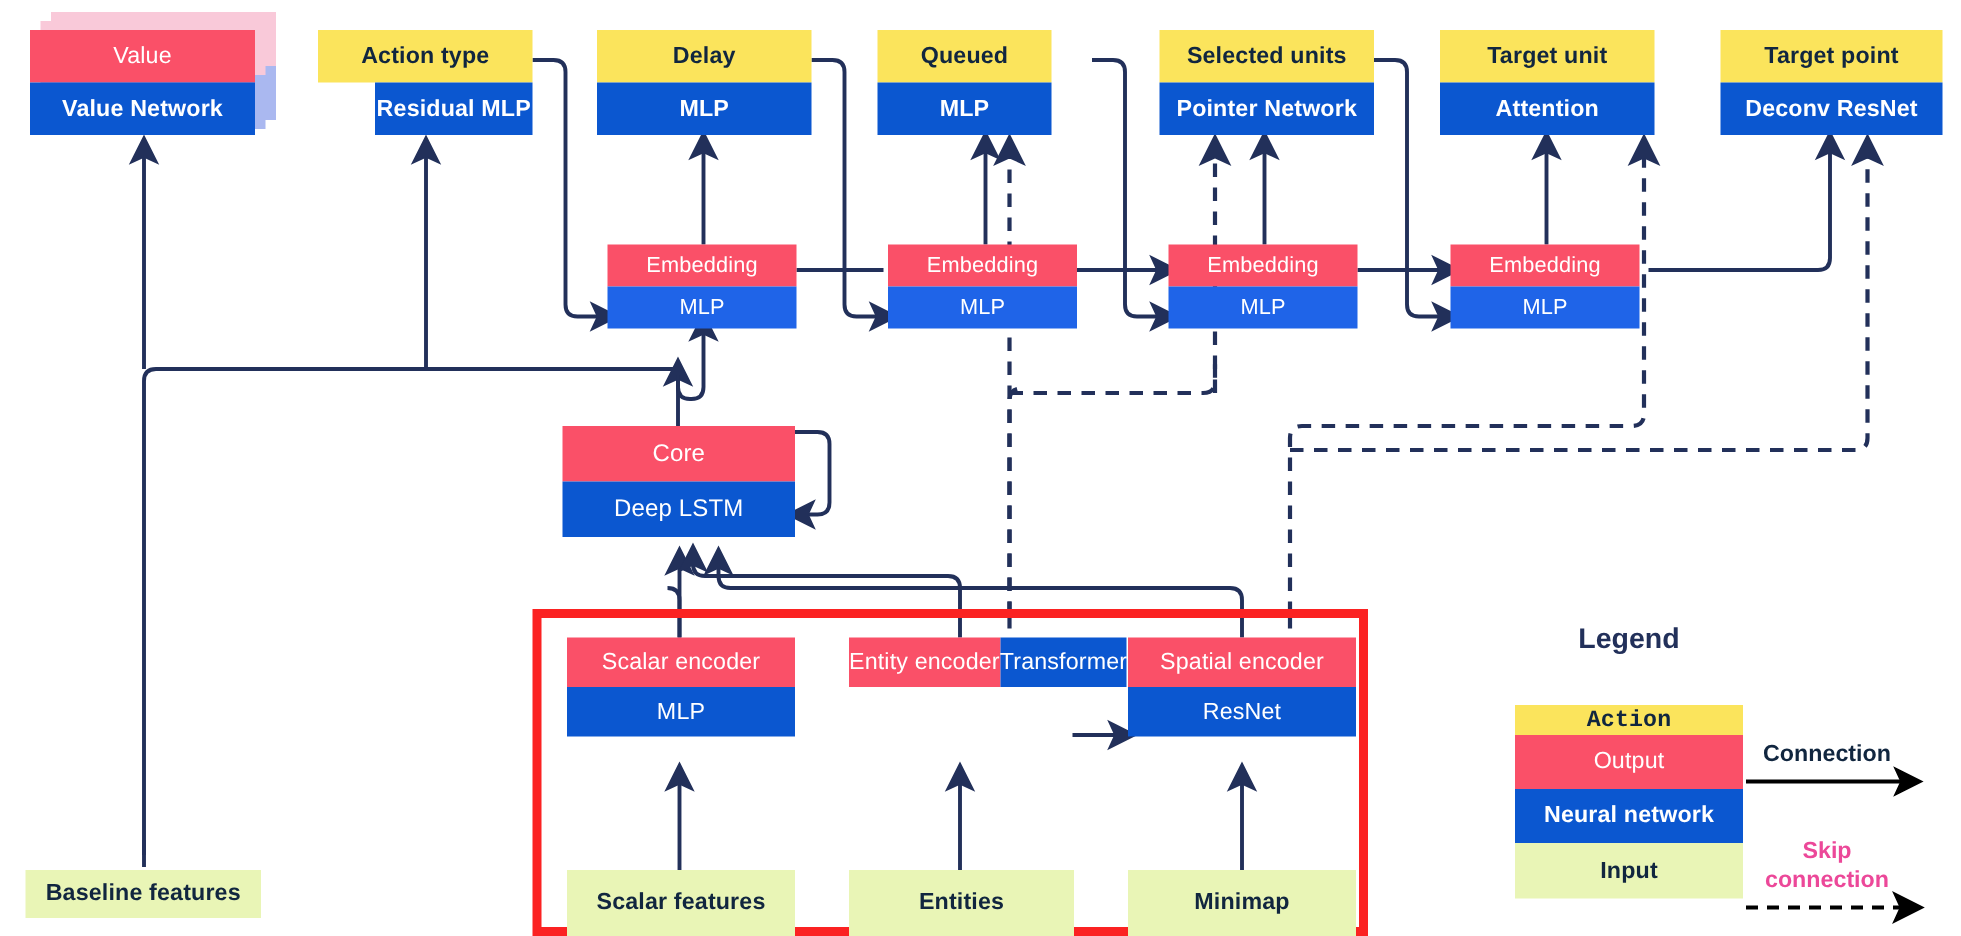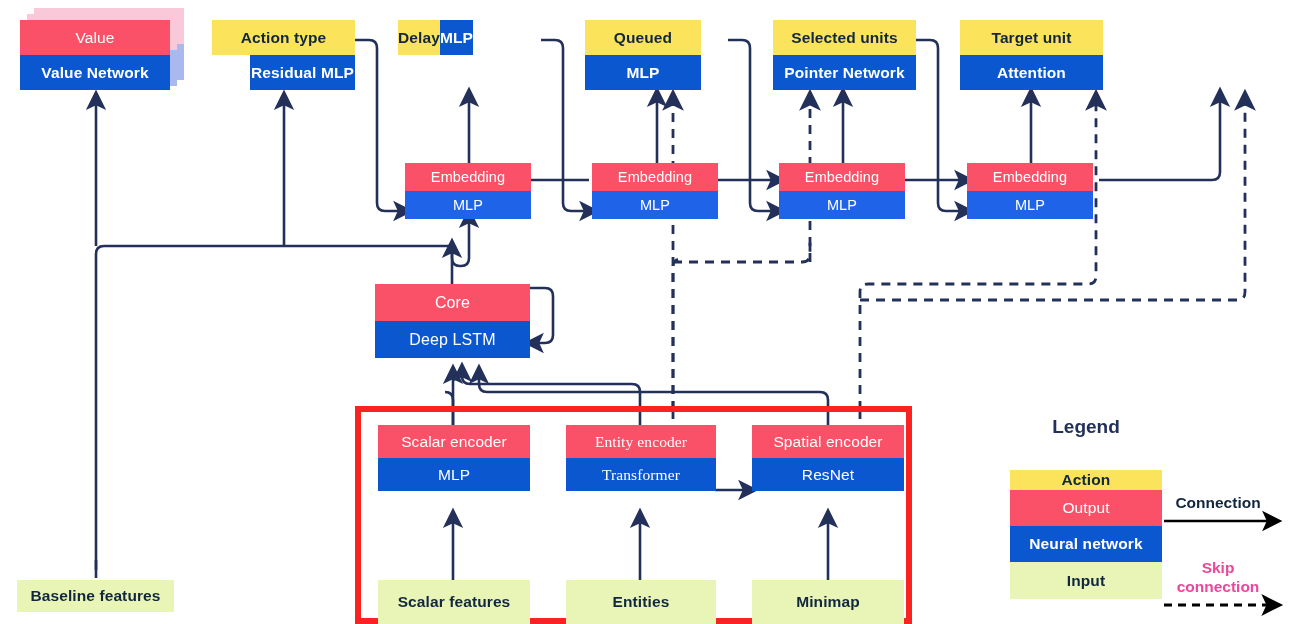--- a/index.html
+++ b/index.html
@@ -110,40 +110,44 @@
   <div class="node" style="left: 20px; top: 20px; width: 150px; height: 88px; display: flex; flex-direction: column;">
     <div class="cell t-output" style="height:35px;">Value</div>
     <div class="cell t-nn" style="height:35px;">Value Network</div>
   </div>
 
   <div class="node" style="left: 212px; top: 20px; width: 143px; height: 70px; display: flex; flex-direction: column;">
     <div class="cell t-action" style="height:35px;">Action type</div>
     <div class="cell t-nn" style="height:35px;margin-left:38px;">Residual MLP</div>
   </div>
 
-  <div class="node" style="left: 398px; top: 20px; width: 143px; height: 70px; display: flex; flex-direction: row;">
+  <div class="node" style="left: 398px; top: 20px; width: 143px; height: 70px; display: flex; flex-direction: column;">
     <div class="cell t-action" style="height:35px;">Delay</div>
     <div class="cell t-nn" style="height:35px;">MLP</div>
   </div>
 
   <div class="node" style="left: 585px; top: 20px; width: 116px; height: 70px; display: flex; flex-direction: column;">
     <div class="cell t-action" style="height:35px;">Queued</div>
     <div class="cell t-nn" style="height:35px;">MLP</div>
   </div>
 
   <div class="node" style="left: 773px; top: 20px; width: 143px; height: 70px; display: flex; flex-direction: column;">
     <div class="cell t-action" style="height:35px;">Selected units</div>
     <div class="cell t-nn" style="height:35px;">Pointer Network</div>
   </div>
 
   <div class="node" style="left: 960px; top: 20px; width: 143px; height: 70px; display: flex; flex-direction: column;">
     <div class="cell t-action" style="height:35px;">Target unit</div>
     <div class="cell t-nn" style="height:35px;">Attention</div>
   </div>
 
+  <div class="node" style="left: 1147px; top: 20px; width: 148px; height: 70px; display: flex; flex-direction: column;">
+    <div class="cell t-action" style="height:35px;">Target point</div>
+    <div class="cell t-nn" style="height:35px;">Deconv ResNet</div>
+  </div>
 
   <div class="node" style="left: 405px; top: 163px; width: 126px; height: 56px; display: flex; flex-direction: column;">
     <div class="cell t-output" style="height:28px;font-size:14.5px;">Embedding</div>
     <div class="cell t-nn2" style="height:28px;font-size:14.5px;">MLP</div>
   </div>
   <div class="node" style="left: 592px; top: 163px; width: 126px; height: 56px; display: flex; flex-direction: column;">
     <div class="cell t-output" style="height:28px;font-size:14.5px;">Embedding</div>
     <div class="cell t-nn2" style="height:28px;font-size:14.5px;">MLP</div>
   </div>
   <div class="node" style="left: 779px; top: 163px; width: 126px; height: 56px; display: flex; flex-direction: column;">
@@ -159,38 +163,38 @@
     <div class="cell t-output" style="height:37px;font-size:16px;">Core</div>
     <div class="cell t-nn" style="height:37px;font-size:16px;font-weight:400;">Deep LSTM</div>
   </div>
 
   <div class="redbox" style="left:355px;top:406px;width:557px;height:218px;"></div>
 
   <div class="node" style="left: 378px; top: 425px; width: 152px; height: 66px; display: flex; flex-direction: column;">
     <div class="cell t-output" style="height:33px;">Scalar encoder</div>
     <div class="cell t-nn" style="height:33px;font-weight:400;">MLP</div>
   </div>
-  <div class="node" style="left: 566px; top: 425px; width: 150px; height: 66px; display: flex; flex-direction: column; font-family: Liberation Serif, serif;">
+  <div class="node" style="left: 566px; top: 425px; width: 150px; height: 66px; display: flex; flex-direction: row;">
     <div class="cell t-output" style="height:33px;">Entity encoder</div>
     <div class="cell t-nn" style="height:33px;font-weight:400;">Transformer</div>
   </div>
   <div class="node" style="left: 752px; top: 425px; width: 152px; height: 66px; display: flex; flex-direction: column;">
     <div class="cell t-output" style="height:33px;">Spatial encoder</div>
     <div class="cell t-nn" style="height:33px;font-weight:400;">ResNet</div>
   </div>
 
   <div class="node cell t-input" style="left:17px;top:580px;width:157px;height:32px;">Baseline features</div>
   <div class="node cell t-input" style="left:378px;top:580px;width:152px;height:44px;">Scalar features</div>
   <div class="node cell t-input" style="left:566px;top:580px;width:150px;height:44px;">Entities</div>
   <div class="node cell t-input" style="left:752px;top:580px;width:152px;height:44px;">Minimap</div>
 
   <div class="legend-title" style="left:1006px;top:416px;">Legend</div>
 
   <div class="node" style="left: 1010px; top: 470px; width: 152px; height: 145px; display: flex; flex-direction: column;">
-    <div class="cell t-action" style="height:20px;">Action</div>
+    <div class="cell t-action" style="height:20px;font-family:Liberation Mono, monospace;">Action</div>
     <div class="cell t-output" style="height:36px;">Output</div>
     <div class="cell t-nn" style="height:36px;">Neural network</div>
     <div class="cell t-input" style="height:37px;">Input</div>
   </div>
 
   <div class="leg-lbl" style="left:1143px;top:494px;">Connection</div>
   <div class="leg-lbl2" style="left:1143px;top:558px;">
     <span>Skip</span><br>
     <span>connection</span>
   </div>

